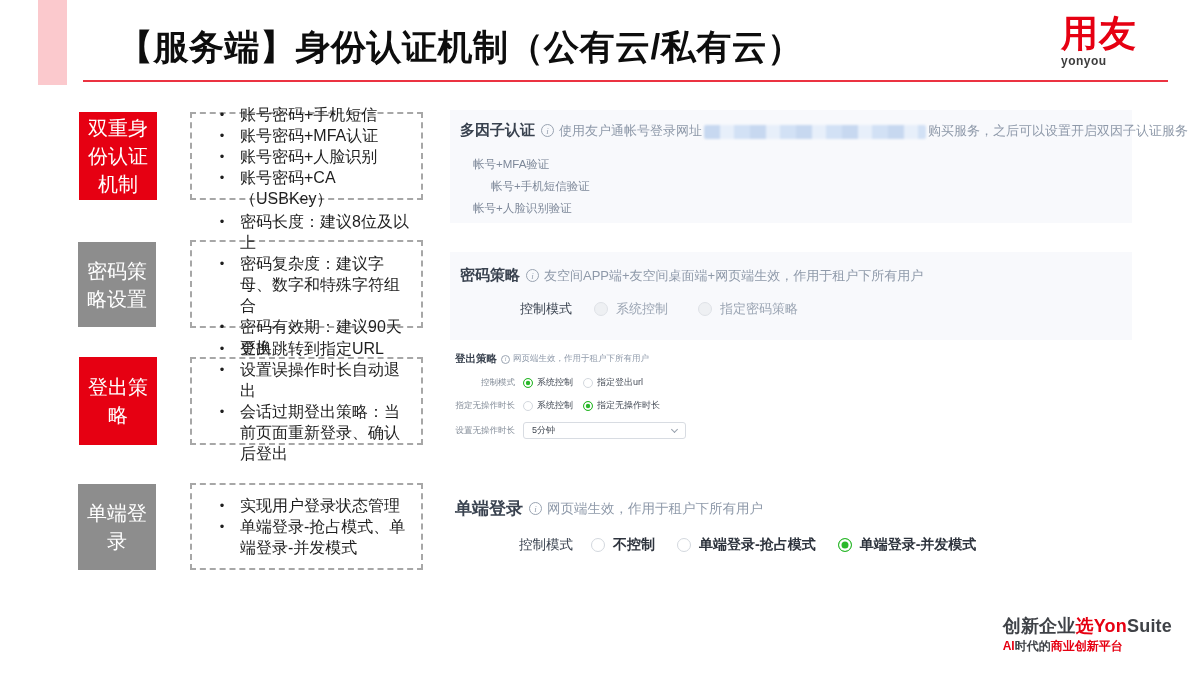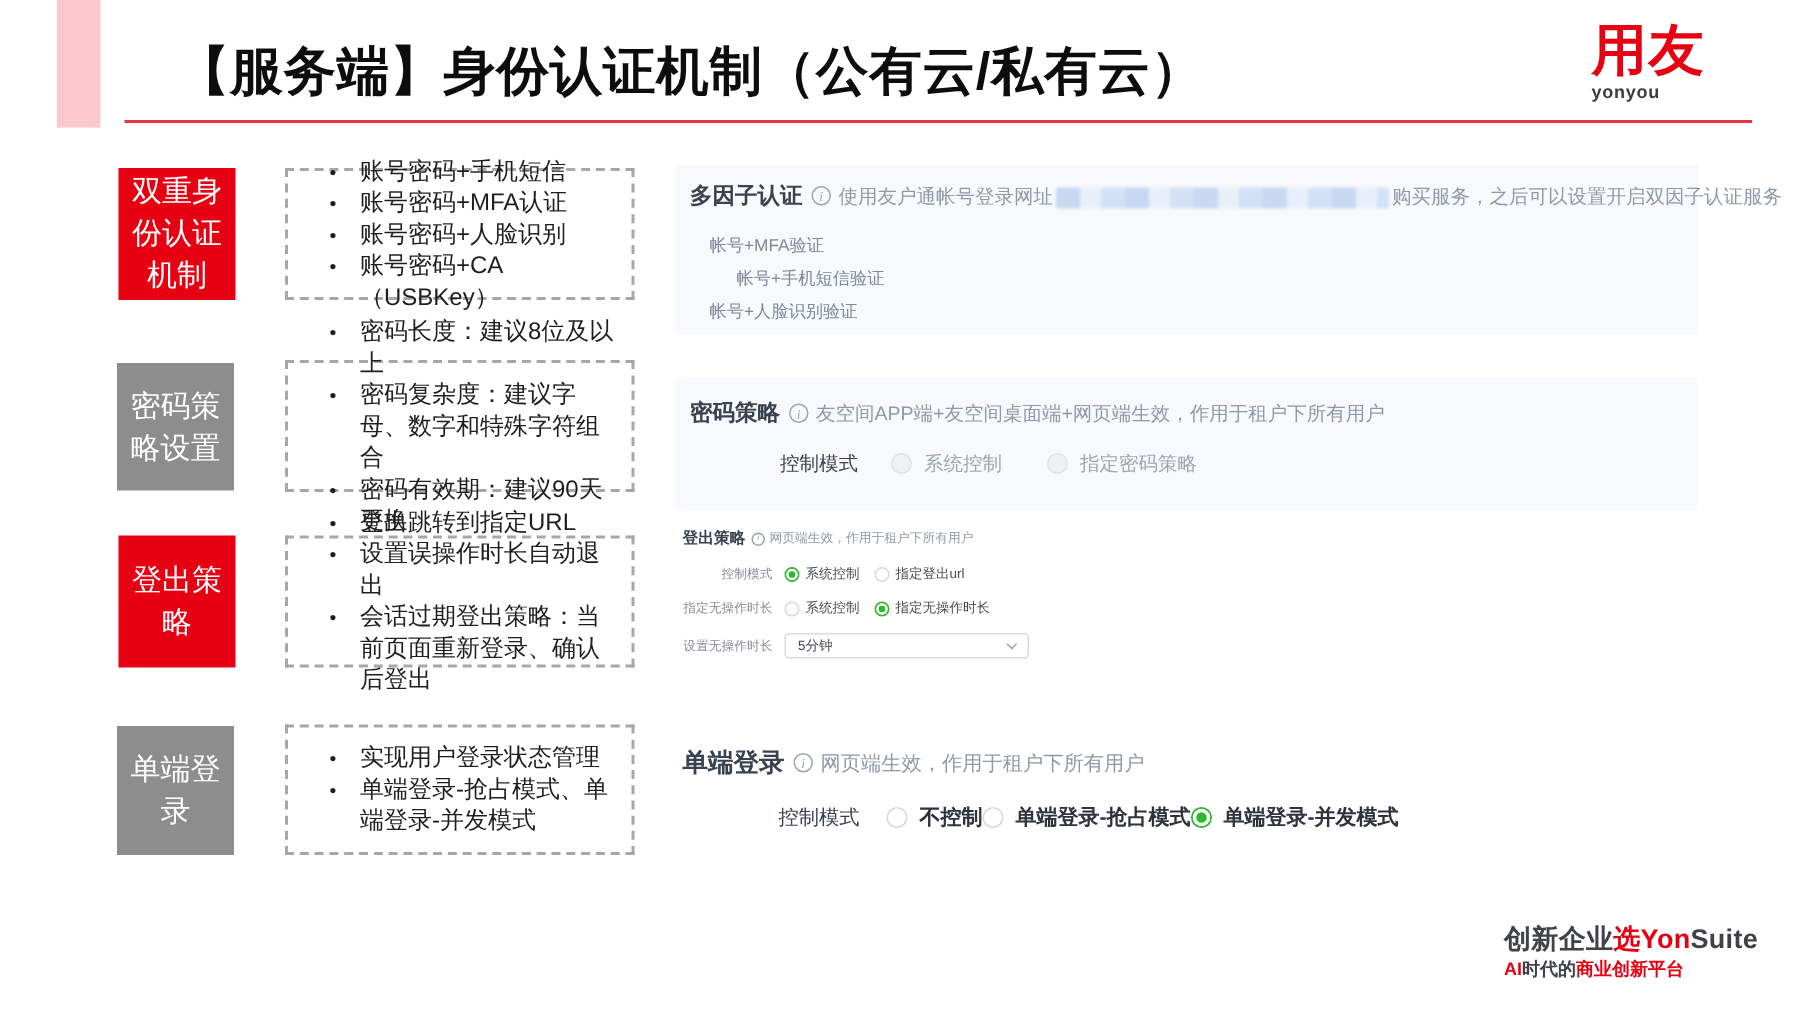--- a/index.html
+++ b/index.html
@@ -85,21 +85,21 @@
   .p3dd{width:163px;height:17px;border:1px solid #d8dce2;border-radius:3px;background:#fff;
     display:flex;align-items:center;justify-content:space-between;padding:0 8px;font-size:9px;color:#3f4650}
   .chev{width:5px;height:5px;border-right:1.4px solid #98a1ad;border-bottom:1.4px solid #98a1ad;
     transform:rotate(45deg);margin-top:-3px}
 
   
   .p4 .ptitle{font-size:17px}
   .p4 .pinfo{font-size:13.5px}
   .p4 .radio-row{margin:16px 0 0 64px}
   .p4 .field-label{font-size:13.5px;margin-right:18px}
-  .p4 .radios{display:flex;}
+  .p4 .radios{display:flex;gap:22px}
   .p4 .radio-label{font-size:14px;font-weight:600;color:#2d333d}
 
   
   .footer{right:28px;top:617px;text-align:left;line-height:1}
   .f1{font-size:18px;font-weight:800;letter-spacing:.2px}
   .f2{font-size:12px;font-weight:800;margin-top:5px}
   .fg{color:#3f4247}
   .fr{color:var(--accent-red)}
 </style>
 </head>

